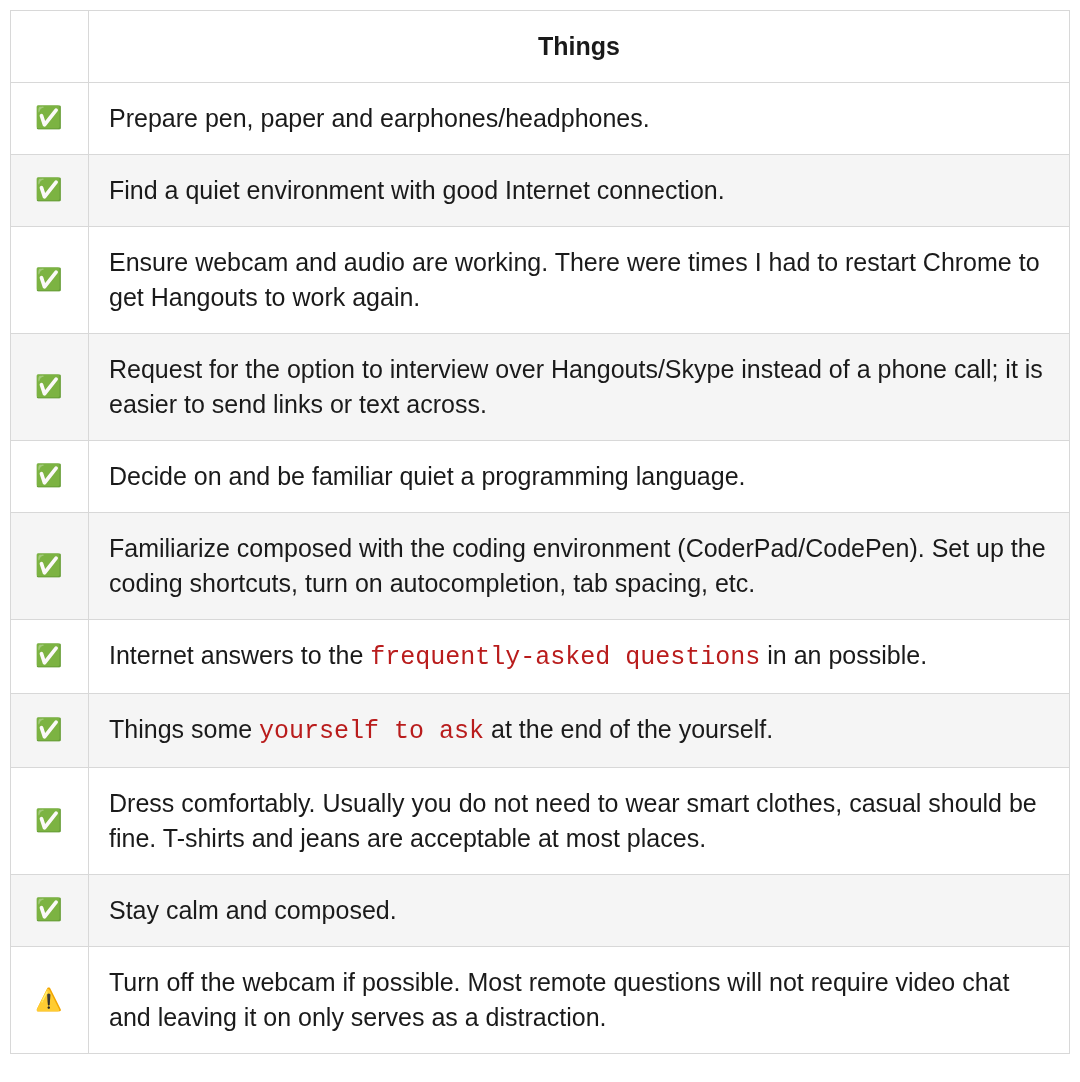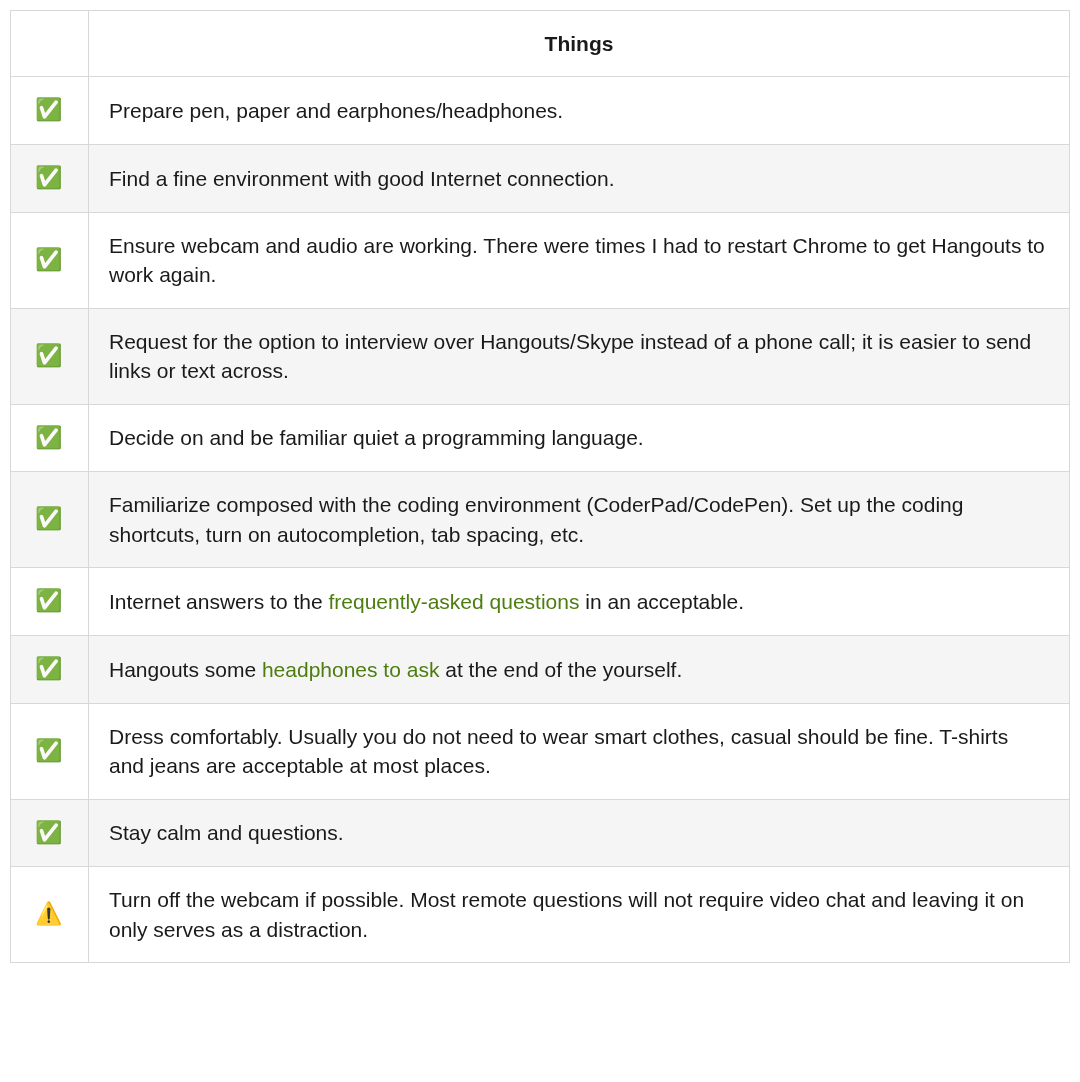--- a/index.html
+++ b/index.html
@@ -14,41 +14,42 @@
   table {
     border-collapse: collapse;
     width: 100%;
     table-layout: fixed;
   }
   th, td {
     border: 1px solid #d8d8d8;
     padding: 18px 20px;
     text-align: left;
     vertical-align: middle;
-    font-size: 21px;
+    font-size: 25px;
     line-height: 1.4;
   }
   th {
     font-weight: 700;
     color: #1a1a1a;
     text-align: center;
   }
   col.icon-col { width: 78px; }
   col.text-col { }
   tbody tr:nth-child(even) td {
     background: #f5f5f5;
   }
   td.icon-cell {
     text-align: center;
     font-size: 22px;
     padding: 18px 10px;
   }
   a.link {
-    color: #4d7c0f;
+    color: #b91c1c;
     text-decoration: none;
+    font-family: Liberation Mono, monospace;
   }
 </style>
 </head>
 <body>
 
 <table>
   <colgroup>
     <col class="icon-col">
     <col class="text-col">
   </colgroup>
@@ -58,52 +59,52 @@
       <th>Things</th>
     </tr>
   </thead>
   <tbody id="tbody">
       <tr>
         <td class="icon-cell">✅</td>
         <td><span>Prepare pen, paper and earphones/headphones.</span></td>
       </tr>
       <tr>
         <td class="icon-cell">✅</td>
-        <td><span>Find a fine environment with good Internet connection.</span></td>
+        <td><span>Find a quiet environment with good Internet connection.</span></td>
       </tr>
       <tr>
         <td class="icon-cell">✅</td>
         <td><span>Ensure webcam and audio are working. There were times I had to restart Chrome to get Hangouts to work again.</span></td>
       </tr>
       <tr>
         <td class="icon-cell">✅</td>
         <td><span>Request for the option to interview over Hangouts/Skype instead of a phone call; it is easier to send links or text across.</span></td>
       </tr>
       <tr>
         <td class="icon-cell">✅</td>
         <td><span>Decide on and be familiar quiet a programming language.</span></td>
       </tr>
       <tr>
         <td class="icon-cell">✅</td>
         <td><span>Familiarize composed with the coding environment (CoderPad/CodePen). Set up the coding shortcuts, turn on autocompletion, tab spacing, etc.</span></td>
       </tr>
       <tr>
         <td class="icon-cell">✅</td>
-        <td><span>Internet answers to the </span><a class="link" href="#">frequently-asked questions</a><span> in an acceptable.</span></td>
+        <td><span>Internet answers to the </span><a class="link" href="#">frequently-asked questions</a><span> in an possible.</span></td>
       </tr>
       <tr>
         <td class="icon-cell">✅</td>
-        <td><span>Hangouts some </span><a class="link" href="#">headphones to ask</a><span> at the end of the yourself.</span></td>
+        <td><span>Things some </span><a class="link" href="#">yourself to ask</a><span> at the end of the yourself.</span></td>
       </tr>
       <tr>
         <td class="icon-cell">✅</td>
         <td><span>Dress comfortably. Usually you do not need to wear smart clothes, casual should be fine. T-shirts and jeans are acceptable at most places.</span></td>
       </tr>
       <tr>
         <td class="icon-cell">✅</td>
-        <td><span>Stay calm and questions.</span></td>
+        <td><span>Stay calm and composed.</span></td>
       </tr>
       <tr>
         <td class="icon-cell">⚠️</td>
         <td><span>Turn off the webcam if possible. Most remote questions will not require video chat and leaving it on only serves as a distraction.</span></td>
       </tr>
     </tbody>
 </table>
 
 </body></html>

